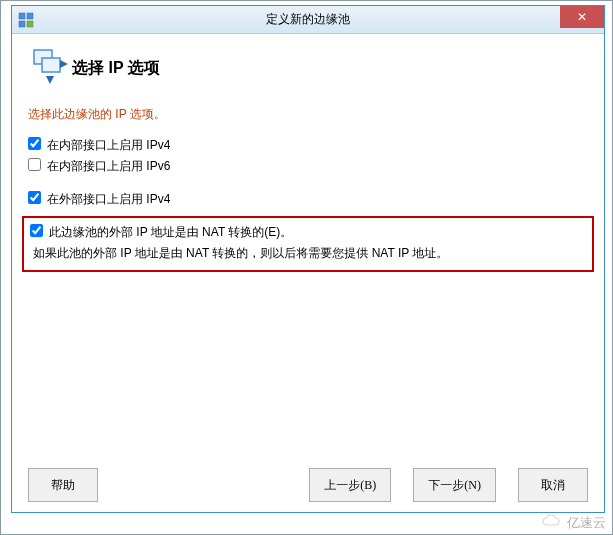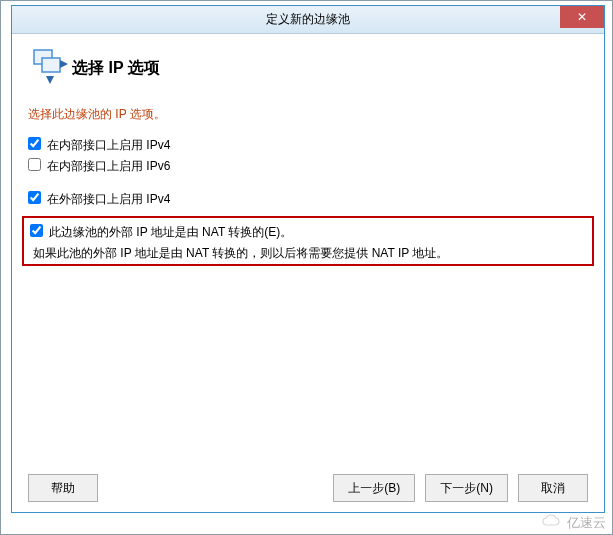--- a/index.html
+++ b/index.html
@@ -28,21 +28,20 @@
       border: 1px solid #3a91c8;
       background: #fff;
     }
     .titlebar {
       height: 28px;
       background: linear-gradient(#e9f2f9, #d6e7f5);
       display: flex;
       align-items: center;
       position: relative;
       border-bottom: 1px solid #b8c9d6;
-      justify-content: flex-end;
     }
     .titlebar-icon {
       width: 16px;
       height: 16px;
       margin-left: 6px;
       display: inline-block;
     }
     .titlebar-icon svg { display: block; }
     .titlebar-title {
       position: absolute;
@@ -101,56 +100,57 @@
       height: 13px;
       margin: 0;
     }
     .checkbox-row label {
       font-size: 12px;
       color: #000;
     }
     .group-gap { height: 12px; }
     .highlight-box {
       border: 2px solid #c00000;
-      padding: 6px 6px 2px 6px;
+      padding: 6px 6px 8px 6px;
       margin-top: 8px;
       margin-left: -6px;
       margin-right: -6px;
     }
     .nat-desc {
       font-size: 12px;
       color: #000;
       margin-left: 3px;
       margin-top: 2px;
       line-height: 1.4;
     }
     .footer {
       position: absolute;
       bottom: 10px;
       left: 16px;
       right: 16px;
       display: flex;
       align-items: center;
     }
     .btn {
-      height: 28px;
+      height: 34px;
       padding: 0 14px;
       font-size: 12px;
       background: #f0f0f0;
       border: 1px solid #adadad;
       cursor: pointer;
       display: inline-flex;
       align-items: center;
       justify-content: center;
       min-width: 70px;
+      font-family: Liberation Serif, serif;
     }
     .footer-right {
       margin-left: auto;
       display: flex;
-      gap: 10px;
+      gap: 22px;
     }
     .watermark {
       position: absolute;
       right: 6px;
       bottom: 2px;
       display: flex;
       align-items: flex-start;
       gap: 4px;
       color: #b0b0b0;
       font-size: 13px;

